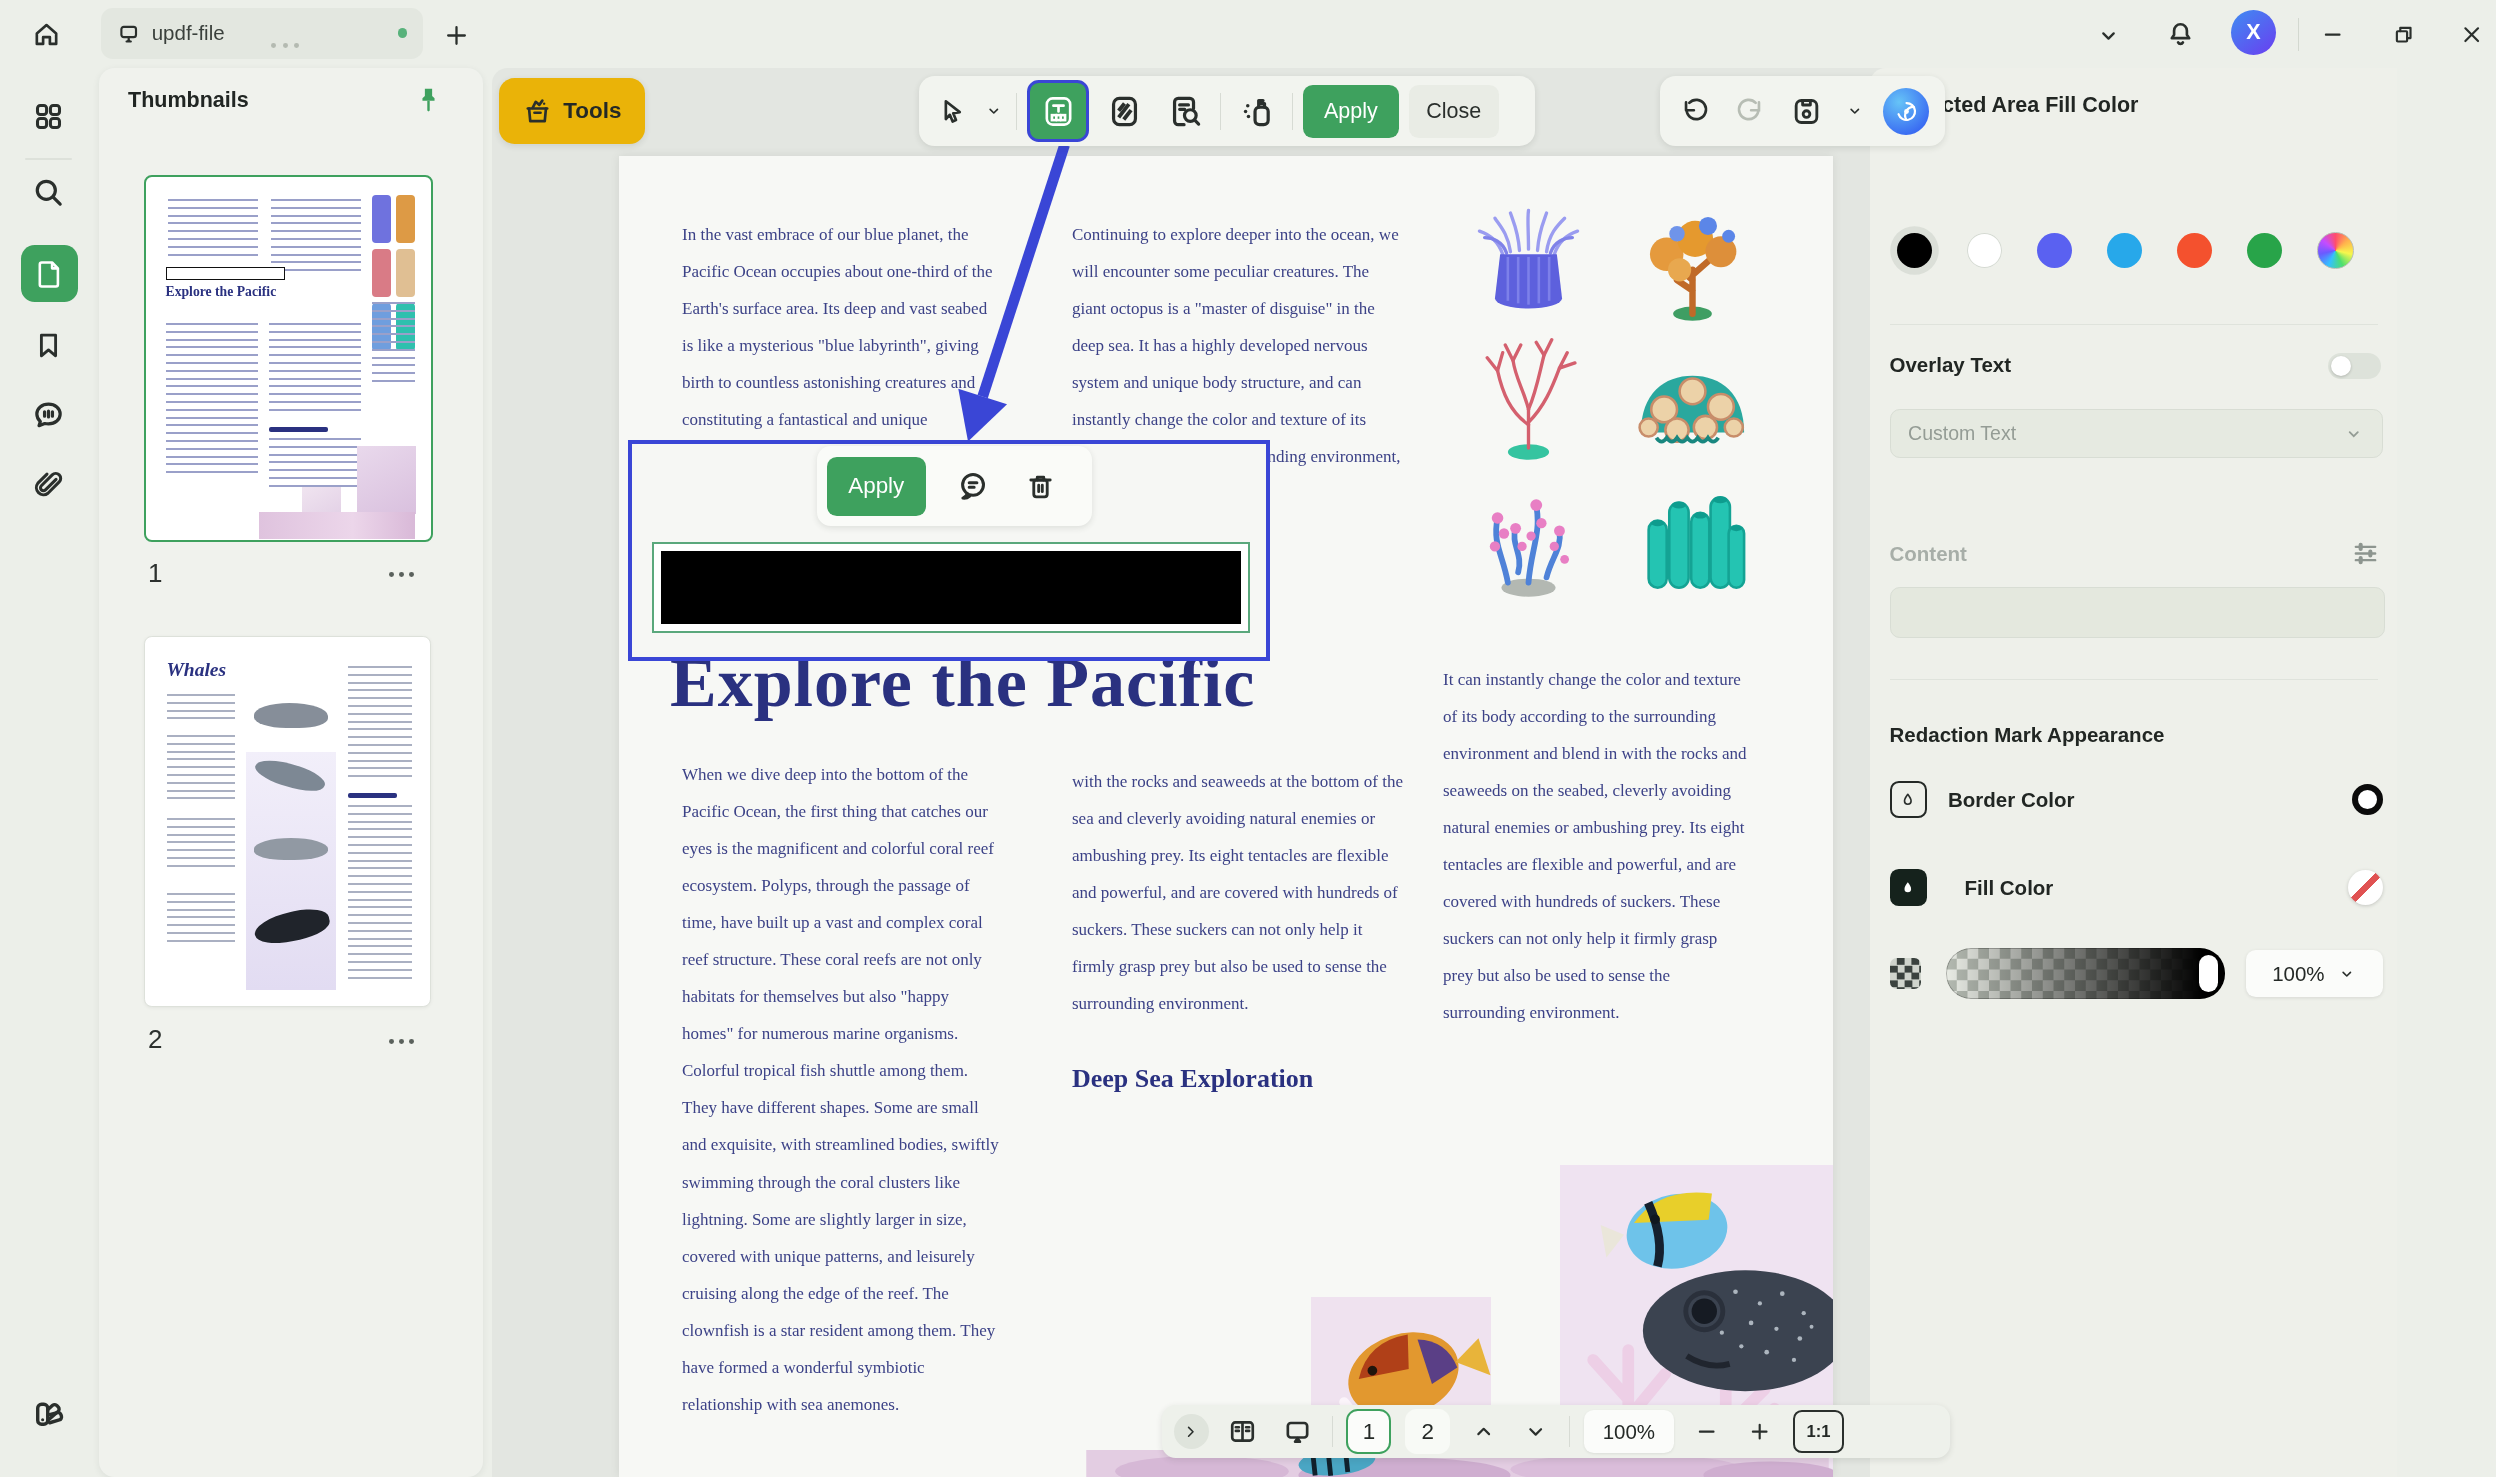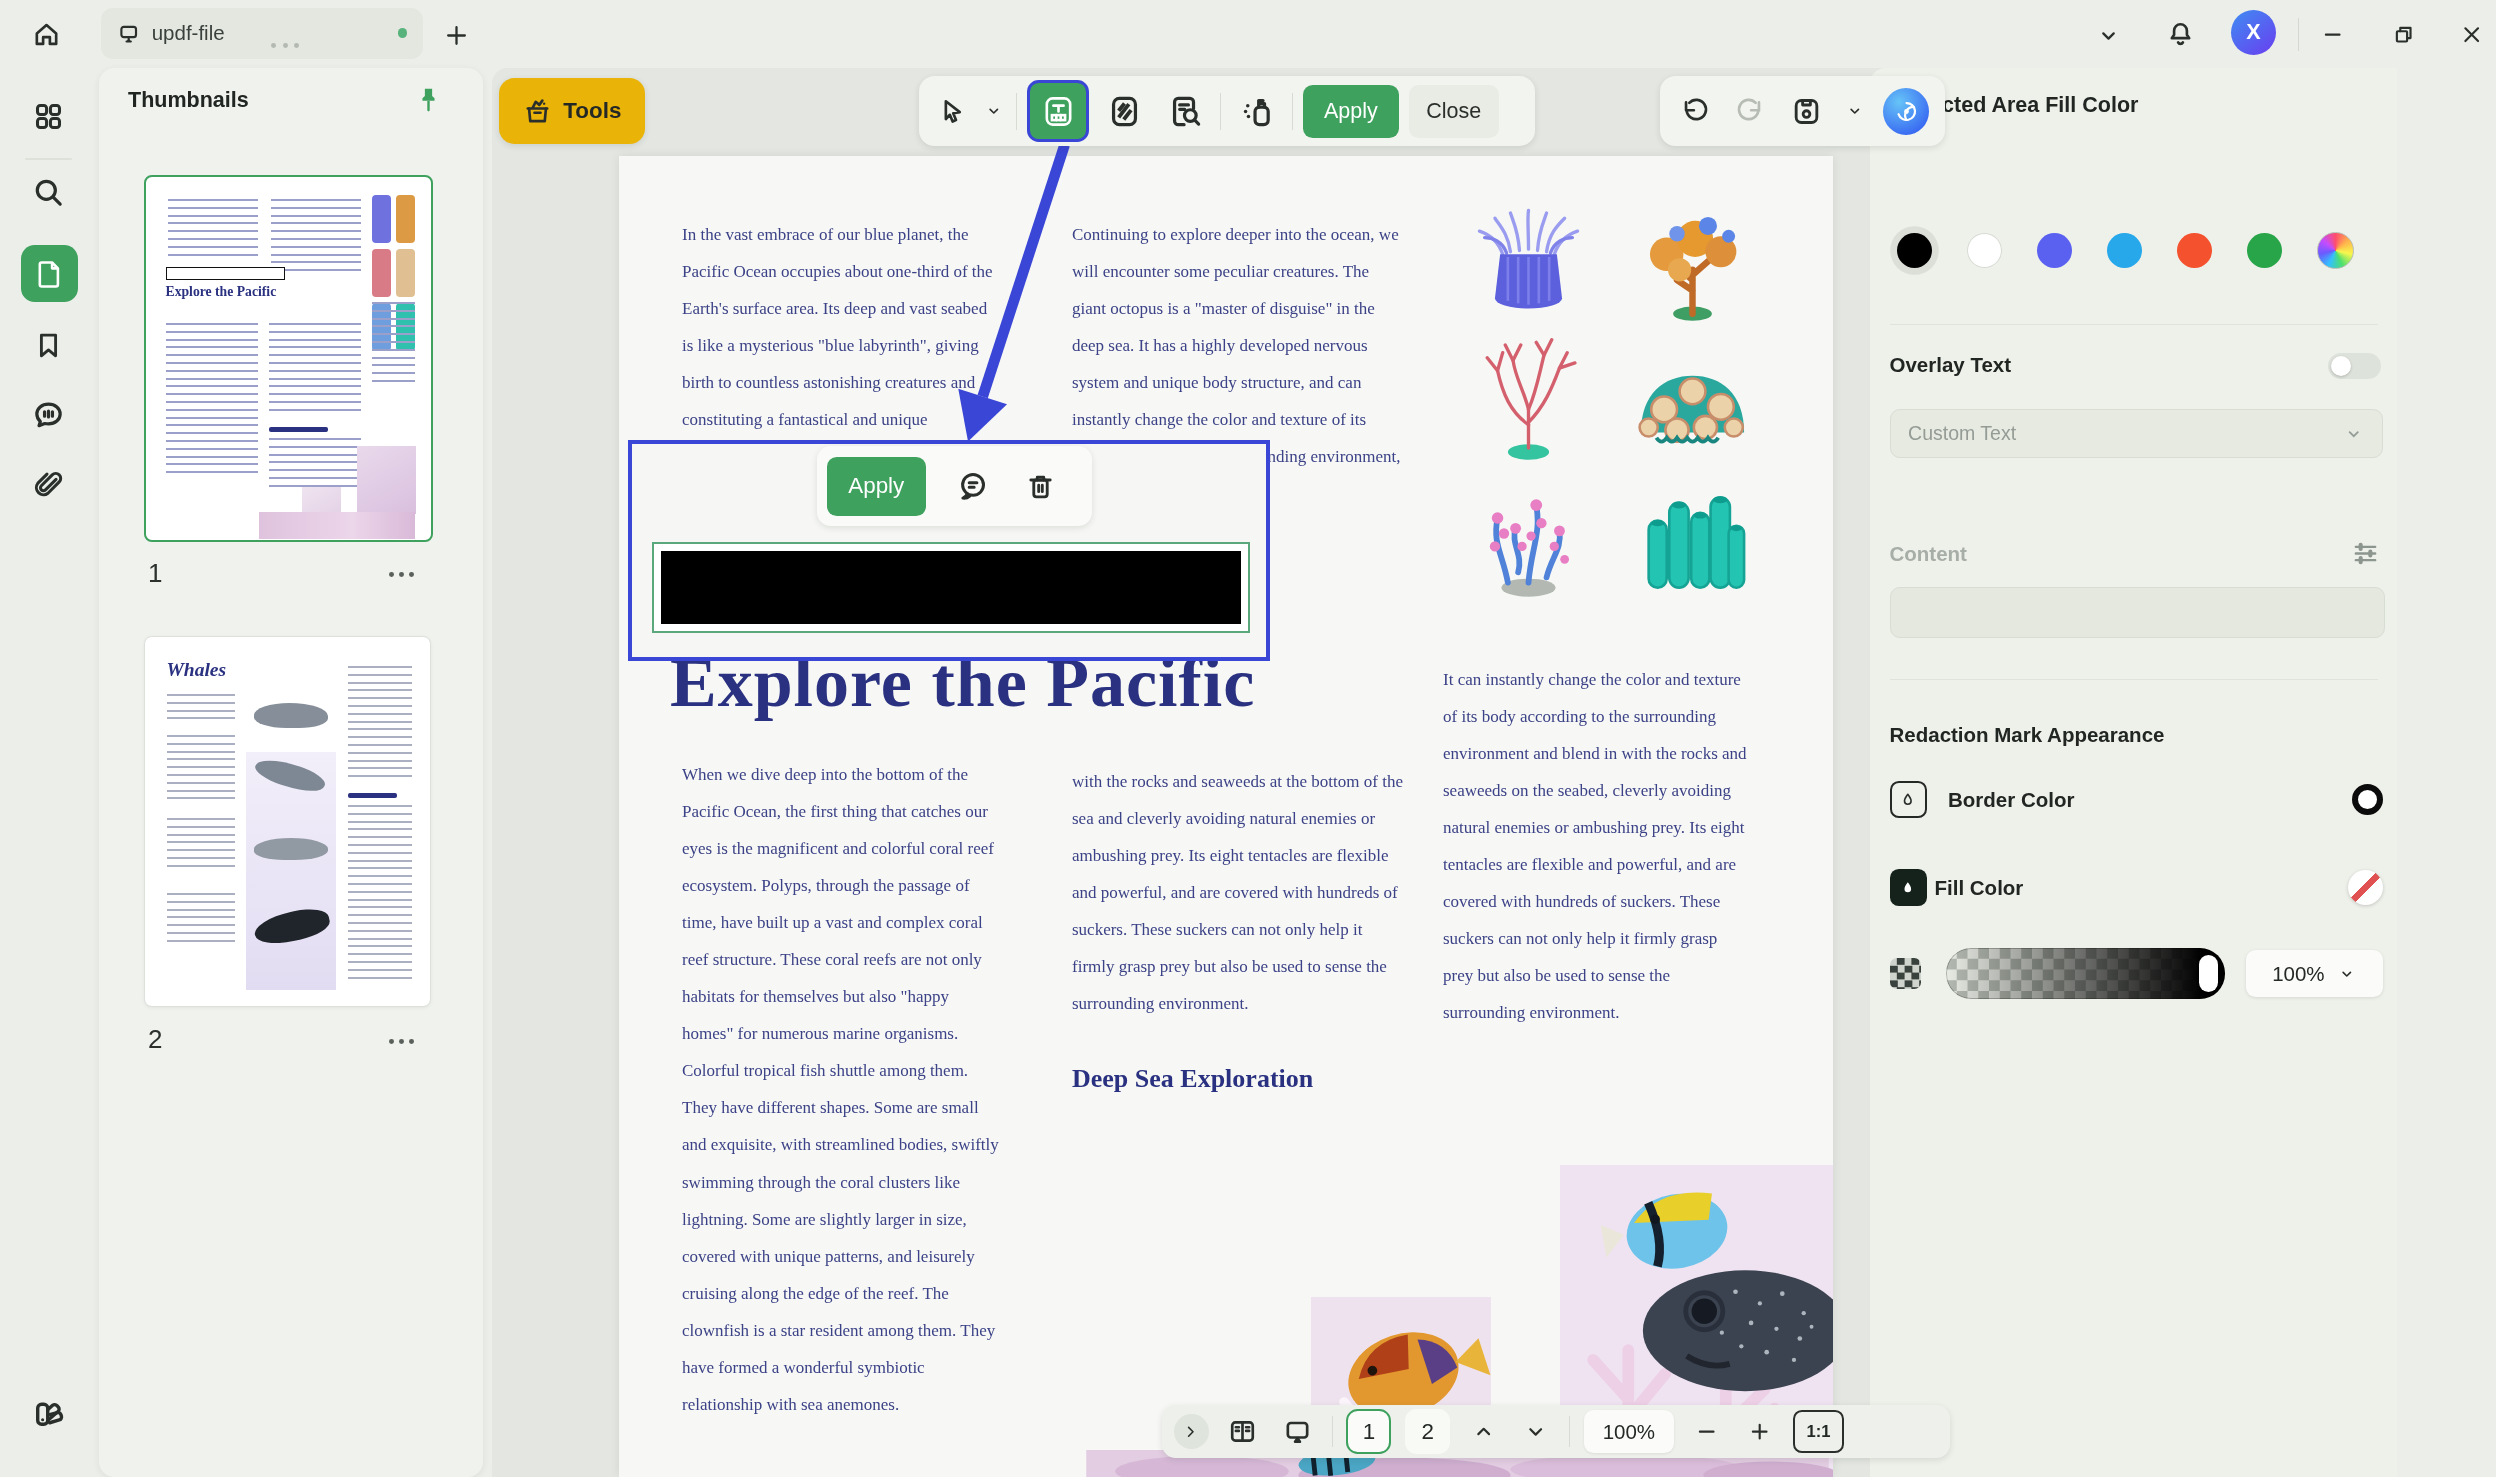--- a/index.html
+++ b/index.html
@@ -726,21 +726,21 @@
     <span class="rp-label" style="margin-left:21.5px;">Border Color</span>
     <span style="margin-left:auto;width:31px;height:31px;border-radius:50%;border:6.8px solid #0b0b0b;box-sizing:border-box;background:#fff;"></span>
   </div>
 
   <div class="abs flex" style="left:19.5px;top:798px;width:493px;height:43px;">
     <span class="ibtn" style="width:37px;height:37px;background:#15221c;border-radius:8.8px;">
       <svg width="17.6" height="17.6" viewBox="0 0 24 24">
           <path d="M12 4.5C9.4 8 7.5 10.8 7.5 13.6a4.5 4.5 0 0 0 9 0C16.5 10.8 14.6 8 12 4.5z" fill="#fff"></path>
         </svg>
     </span>
-    <span class="rp-label" style="margin-left:8px;">Fill Color</span>
+    <span class="rp-label" style="margin-left:38px;">Fill Color</span>
     <span style="margin-left:auto;width:35px;height:35px;border-radius:50%;background:linear-gradient(135deg,transparent 44%,#e05252 44%,#e05252 56%,transparent 56%),#fff;box-shadow:0 1px 3.9px rgba(0,0,0,.18);"></span>
   </div>
 
   <div class="abs flex" style="left:19.5px;top:878px;width:493px;height:55px;">
     <span class="checker" style="width:31px;height:31px;"></span>
     <span class="slider" style="position:relative;margin-left:25px;width:279px;height:51px;display:block;">
       <i style="position:absolute;right:6.8px;top:6.8px;width:18.5px;height:37px;border-radius:9.8px;background:#fff;display:block;box-shadow:0 0 2.9px rgba(0,0,0,.4);"></i>
     </span>
     <span class="ibtn flex" style="margin-left:auto;width:137px;height:47px;background:#fbfcfa;border-radius:9.8px;box-shadow:0 1px 3.9px rgba(0,0,0,.1);justify-content:center;gap:13.7px;">
       <span style="font-size:20.5px;color:#242926;">100%</span>

